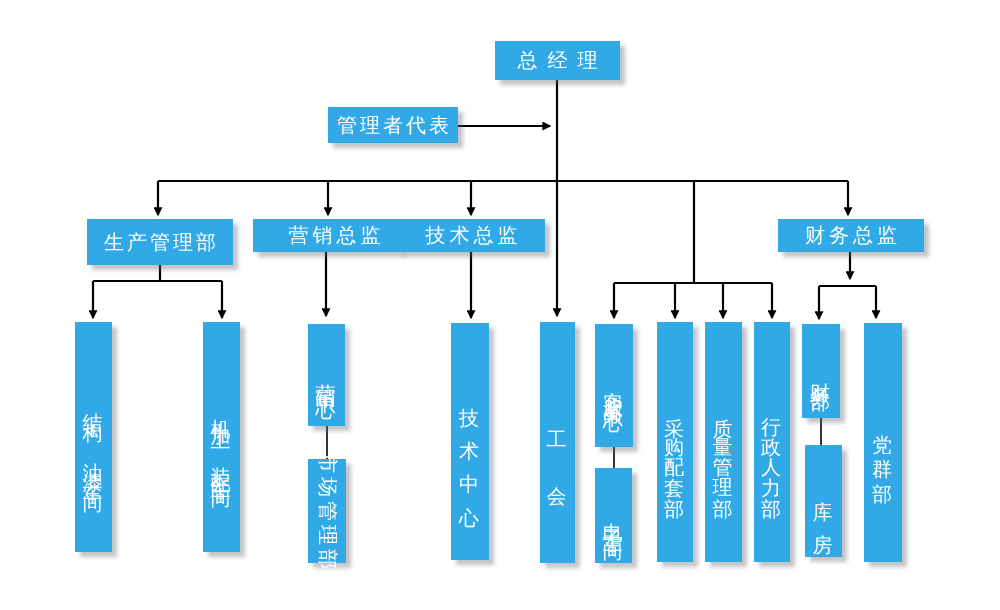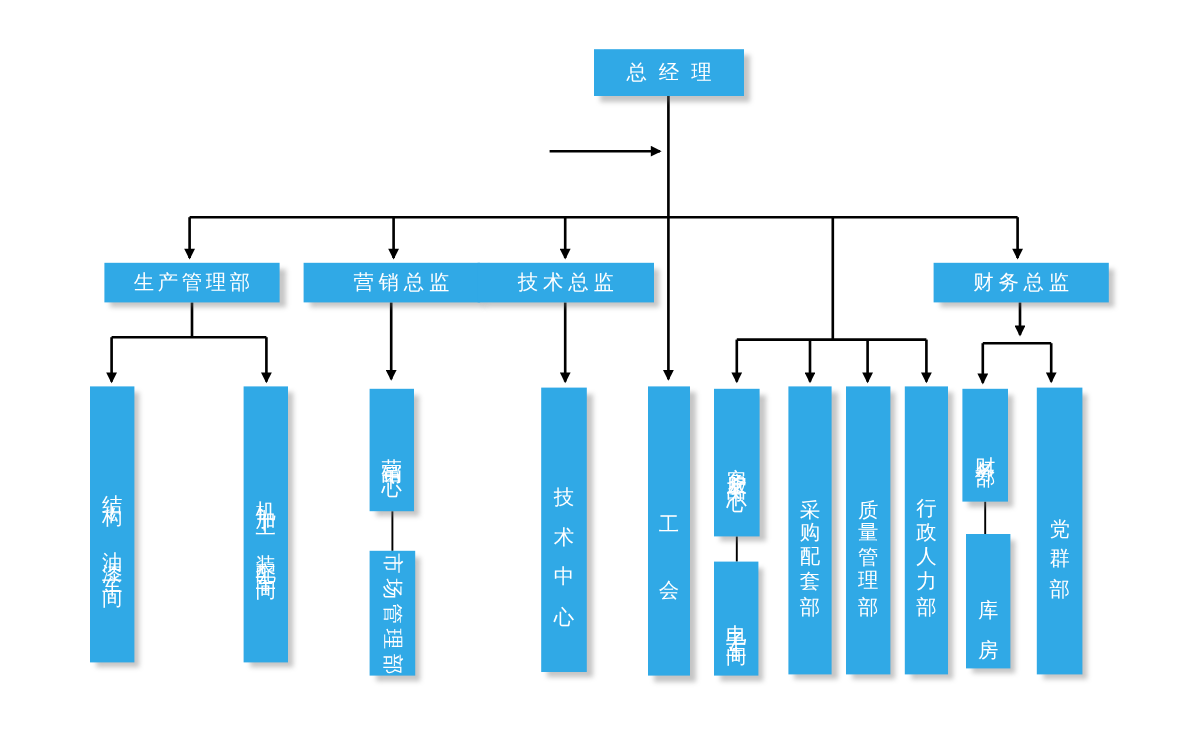--- a/index.html
+++ b/index.html
@@ -9,21 +9,21 @@
     background:#ffffff;
     font-family:"Liberation Sans","DejaVu Sans",sans-serif;
     overflow:hidden;
   }
   #wires{position:absolute;left:0;top:0;width:1000px;height:610px;pointer-events:none;}
   .node{
     position:absolute;
     background:#30A9E6;
     color:#ffffff;
     box-shadow:5px 5px 4px rgba(110,110,110,0.40);
-    font-size:17px;
+    font-size:20px;
     box-sizing:border-box;
     display:flex;align-items:center;justify-content:center;
     white-space:nowrap;
   }
   .h{flex-direction:row;}
   .v{
     writing-mode:vertical-rl;
     text-orientation:mixed;
   }
   .sideways{text-orientation:sideways;}
@@ -74,22 +74,23 @@
     <g stroke="#000" stroke-width="1.6" fill="none">
 
       <path d="M327,426 V459"></path>
       <path d="M614,447 V468"></path>
       <path d="M821,418 V445"></path>
     </g>
   </svg>
 
   <div class="node h" style="left:495px;top:41px;width:125px;height:39px;letter-spacing:10px;padding-left:10px;">总经理</div>
 
+  <div class="node h" style="left:328px;top:107px;width:130px;height:36px;letter-spacing:3px;padding-left:3px;">管理者代表</div>
 
-  <div class="node h" style="left:87px;top:219px;width:146px;height:33px;letter-spacing:3px;padding-left:3px;text-align:center;">生产管理部</div>
+  <div class="node h" style="left:87px;top:219px;width:146px;height:46px;letter-spacing:3px;padding-left:3px;text-align:center;">生产管理部</div>
 
   <div class="node h" style="left:253px;top:219px;width:147px;height:33px;letter-spacing:4px;padding-left:20px;">营销总监</div>
 
   <div class="node h" style="left:778px;top:219px;width:146px;height:33px;letter-spacing:4px;padding-left:4px;">财务总监</div>
 
   <div class="node h" style="left:398px;top:219px;width:147px;height:33px;letter-spacing:4px;padding-left:4px;">技术总监</div>
 
   <div class="node v" style="left:75px;top:322px;width:37px;height:230px;letter-spacing:10px;padding-top:10px;">结构—油漆车间</div>
 
   <div class="node v" style="left:203px;top:322px;width:37px;height:230px;letter-spacing:7px;padding-top:7px;">机加工—装配车间</div>

